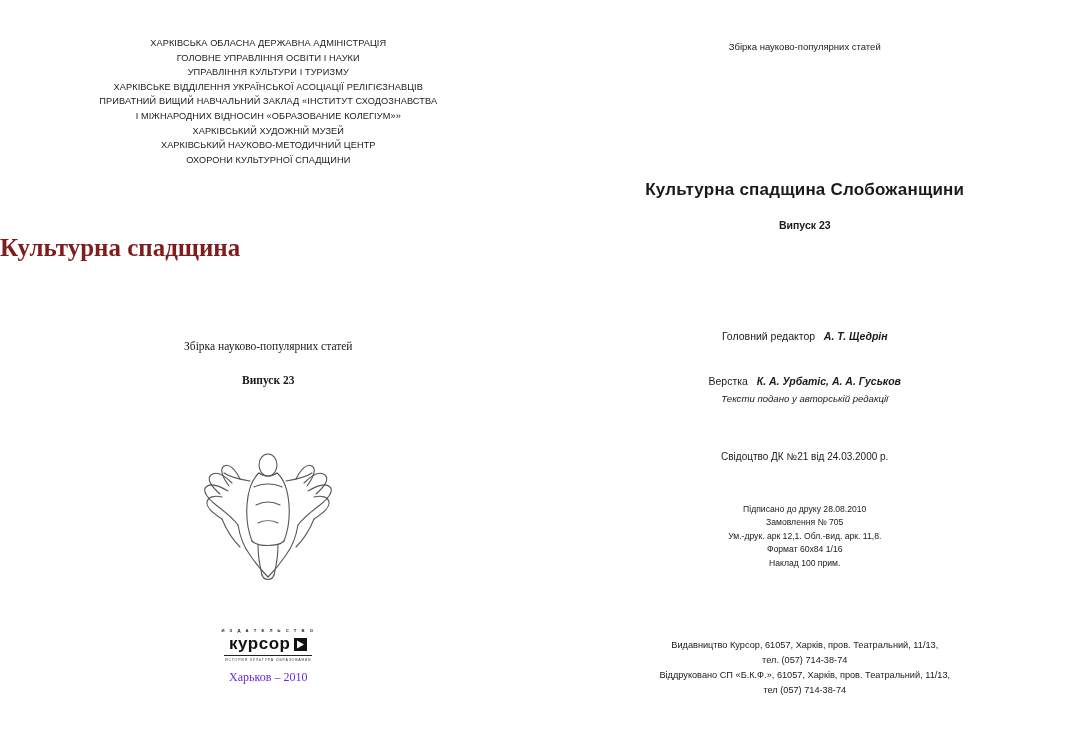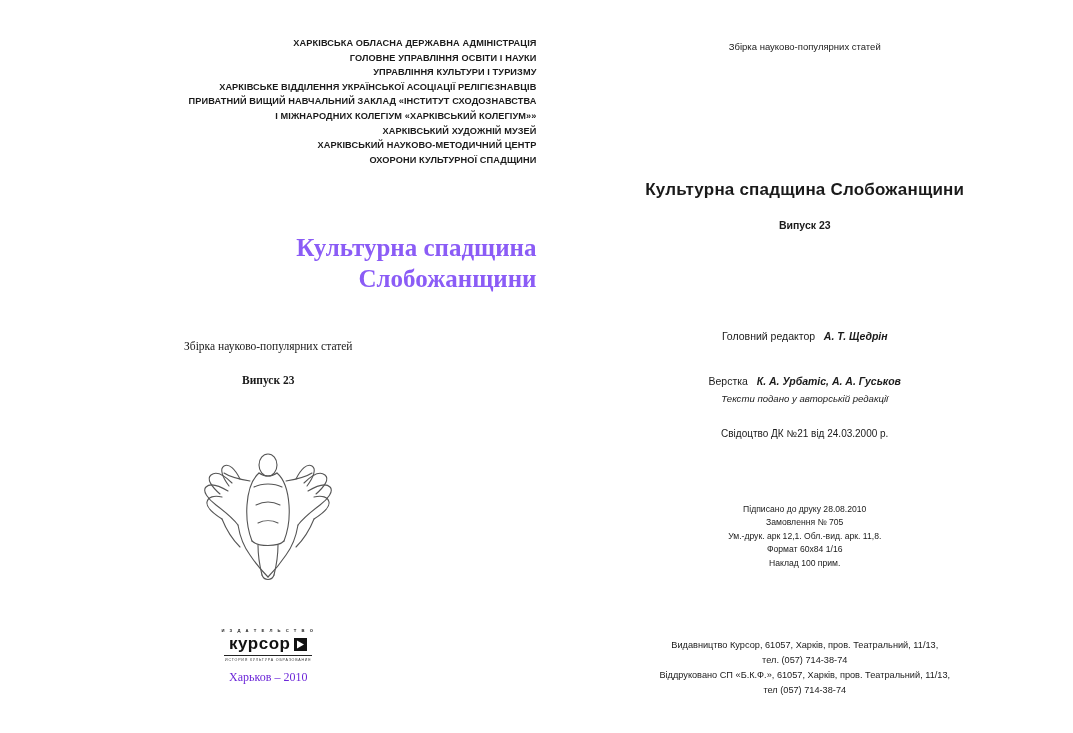--- a/index.html
+++ b/index.html
@@ -27,39 +27,39 @@
   }
   .half-left { }
   .half-right { }
 
   
   .org-block {
     position: absolute;
     top: 36px;
     left: 0;
     width: 100%;
-    text-align: right;
-    font-weight: bold;
+    text-align: center;
+    font-weight: normal;
     font-size: 9.2px;
     line-height: 14.6px;
     letter-spacing: 0.1px;
   }
   .org-block div { white-space: nowrap; }
 
   .left-title {
     position: absolute;
     top: 232px;
     left: 0;
     width: 100%;
-    text-align: right;
+    text-align: left;
     font-family: "Liberation Serif", serif;
     font-weight: bold;
     font-size: 25px;
     line-height: 31px;
-    color: #8b5cf6;
+    color: #7f1d1d;
   }
 
   .left-subtitle {
     position: absolute;
     top: 340px;
     left: 0;
     width: 100%;
     text-align: center;
     font-family: "Liberation Serif", serif;
     font-size: 11.5px;
@@ -190,21 +190,21 @@
   .credits .role { font-weight: normal; }
   .credits .name { font-style: italic; font-weight: bold; margin-top: 12px; }
   .credit-row { margin-bottom: 0; }
   .credit-gap { height: 28px; }
   .credits .note {
     font-style: italic;
     font-size: 9.6px;
   }
   .certificate {
     position: absolute;
-    top: 428px;
+    top: 451px;
     left: 0;
     width: 100%;
     text-align: center;
     font-size: 10px;
   }
   .imprint {
     position: absolute;
     top: 503px;
     left: 0;
     width: 100%;
@@ -228,29 +228,28 @@
 <div class="page">
 
   <div class="half half-left">
 
     <div class="org-block">
       <div>ХАРКІВСЬКА ОБЛАСНА ДЕРЖАВНА АДМІНІСТРАЦІЯ</div>
       <div>ГОЛОВНЕ УПРАВЛІННЯ ОСВІТИ І НАУКИ</div>
       <div>УПРАВЛІННЯ КУЛЬТУРИ І ТУРИЗМУ</div>
       <div>ХАРКІВСЬКЕ ВІДДІЛЕННЯ УКРАЇНСЬКОЇ АСОЦІАЦІЇ РЕЛІГІЄЗНАВЦІВ</div>
       <div>ПРИВАТНИЙ ВИЩИЙ НАВЧАЛЬНИЙ ЗАКЛАД «ІНСТИТУТ СХОДОЗНАВСТВА</div>
-      <div>І МІЖНАРОДНИХ КОЛЕГІУМ «ХАРКІВСЬКИЙ КОЛЕГІУМ»»</div>
+      <div>І МІЖНАРОДНИХ ВІДНОСИН «ОБРАЗОВАНИЕ КОЛЕГІУМ»»</div>
       <div>ХАРКІВСЬКИЙ ХУДОЖНІЙ МУЗЕЙ</div>
       <div>ХАРКІВСЬКИЙ НАУКОВО-МЕТОДИЧНИЙ ЦЕНТР</div>
       <div>ОХОРОНИ КУЛЬТУРНОЇ СПАДЩИНИ</div>
     </div>
 
     <div class="left-title">
       <div>Культурна спадщина</div>
-      <div>Слобожанщини</div>
     </div>
 
     <div class="left-subtitle">Збірка науково-популярних статей</div>
     <div class="left-issue">Випуск 23</div>
 
     <div class="emblem">
       <svg viewBox="0 0 160 175" width="160" height="175" fill="none" stroke="#555" stroke-width="1.1" stroke-linecap="round" stroke-linejoin="round">
 
         <path d="M40 66 C30 60 22 58 18 62 C14 66 20 74 28 80 C36 86 44 92 50 100"></path>
         <path d="M34 72 C26 70 20 72 19 77 C18 83 26 89 34 94"></path>

